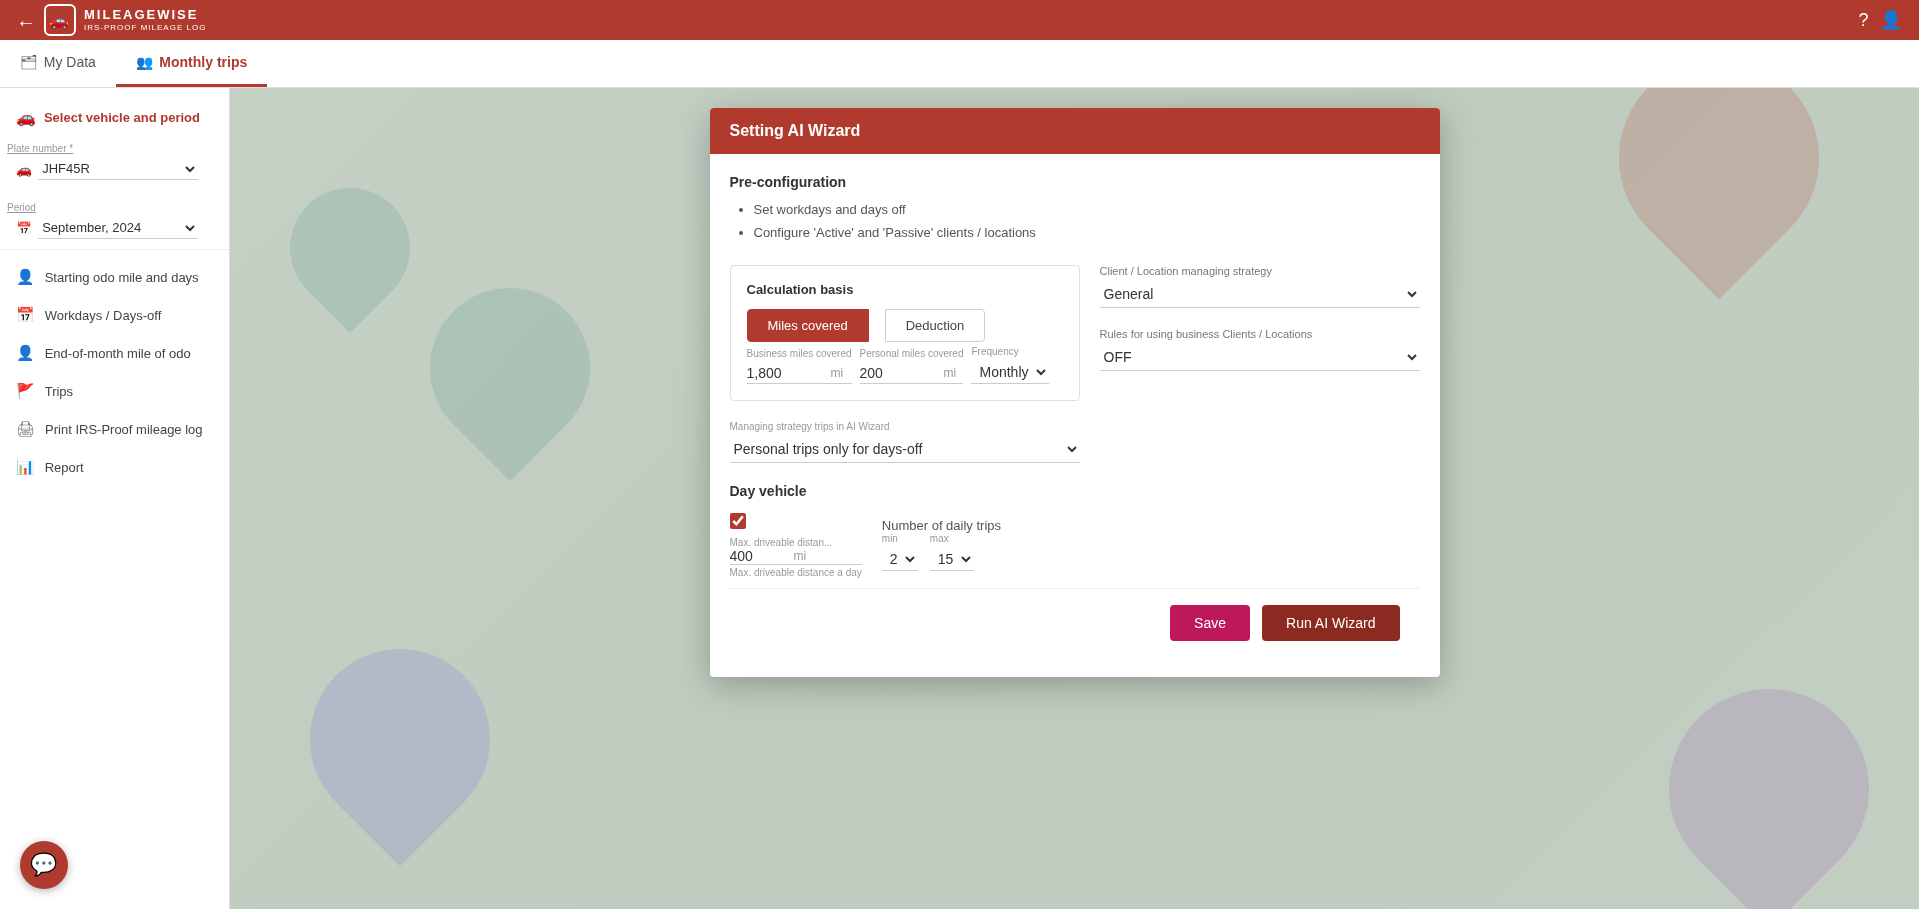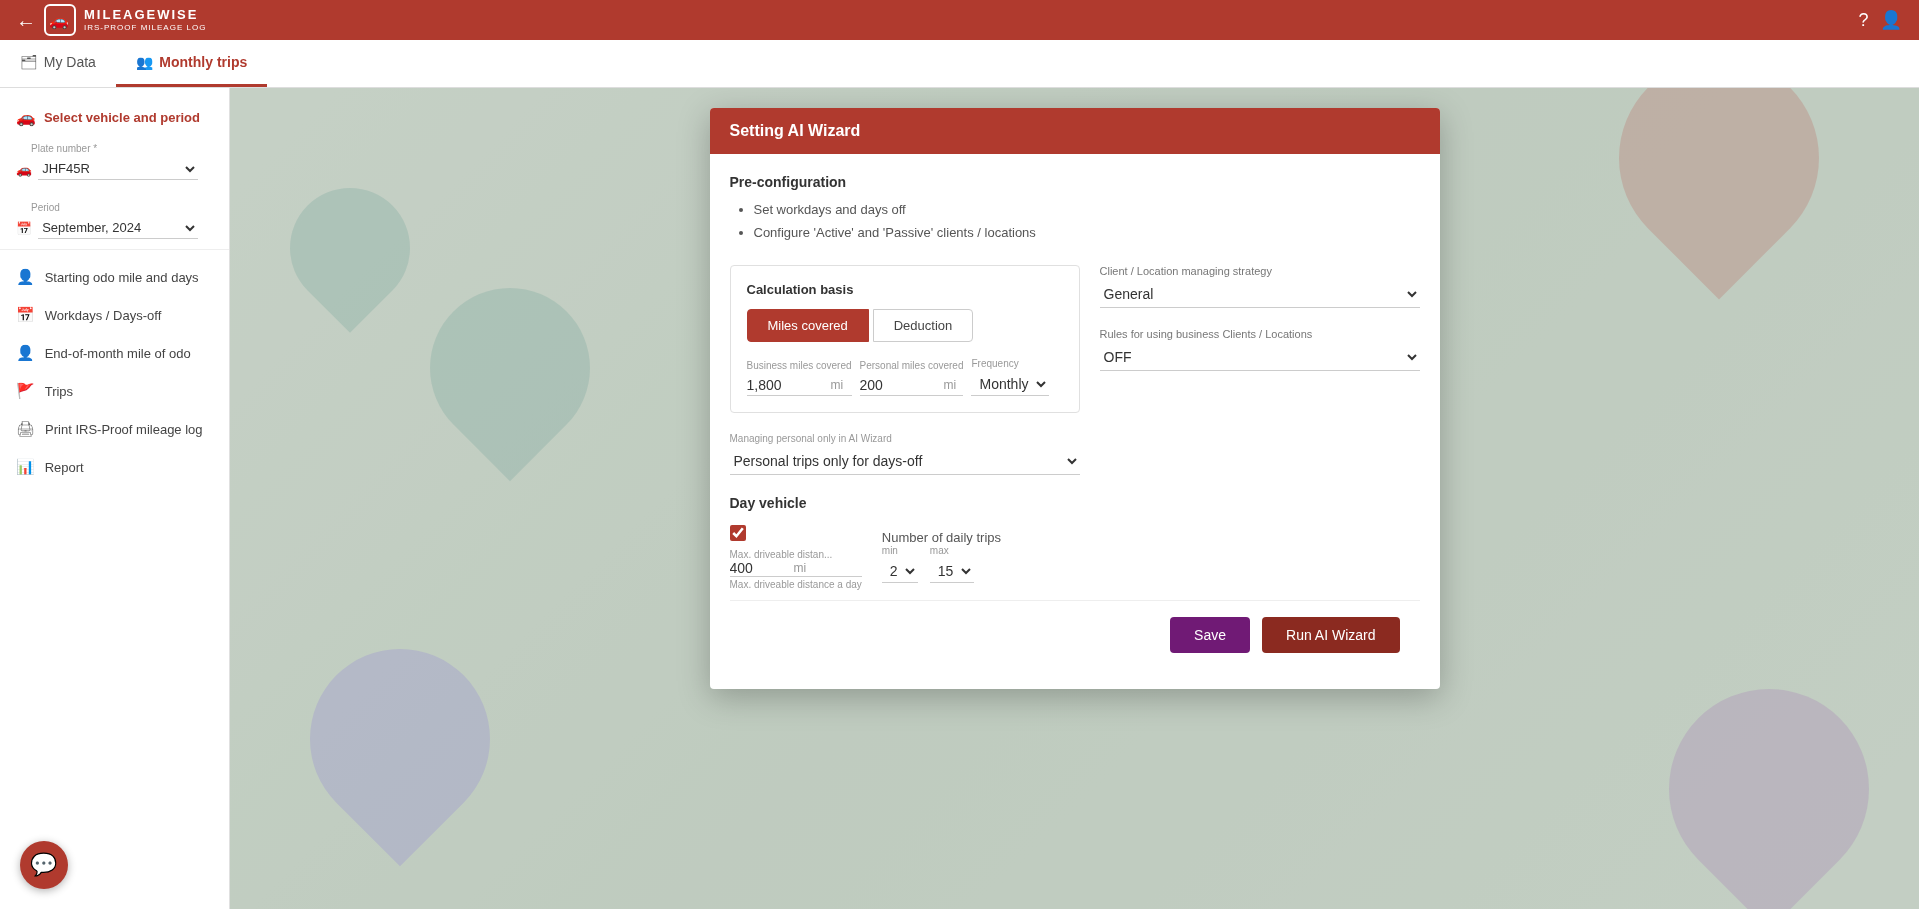--- a/index.html
+++ b/index.html
@@ -80,21 +80,22 @@
       display: flex;
       align-items: center;
       gap: 8px;
       cursor: pointer;
     }
     .sidebar-section.active { color: #b03a2e; }
     .sidebar-section-icon { font-size: 16px; }
     .sidebar-field-label {
       font-size: 10px;
       color: #999;
-      padding: 8px 16px 2px 31px;
+      padding: 8px 16px 2px 7px;
+      text-decoration: underline;
     }
     .sidebar-field-value {
       padding: 2px 16px;
       display: flex;
       align-items: center;
       gap: 6px;
       font-size: 13px;
       color: #333;
     }
     .sidebar-field-value select {
@@ -211,22 +212,22 @@
       margin-bottom: 20px;
     }
     .calc-basis-title {
       font-size: 13px;
       font-weight: 600;
       color: #333;
       margin-bottom: 12px;
     }
     .calc-basis-tabs {
       display: flex;
-      gap: 4px;
-      margin-bottom: 16px;
+      gap: 16px;
+      margin-bottom: 4px;
     }
     .calc-tab {
       padding: 8px 20px;
       border: 1px solid #ccc;
       cursor: pointer;
       font-size: 13px;
       background: white;
       color: #444;
     }
     .calc-tab:first-child { border-radius: 4px 0 0 4px; }
@@ -410,21 +411,21 @@
     
     .dialog-footer {
       display: flex;
       justify-content: flex-end;
       gap: 12px;
       padding: 16px 20px;
       border-top: 1px solid #eee;
       margin-top: 10px;
     }
     .btn-save {
-      background: #701a75;
+      background: #be185d;
       color: white;
       border: none;
       padding: 10px 24px;
       border-radius: 4px;
       cursor: pointer;
       font-size: 14px;
       font-weight: 500;
     }
     .btn-run {
       background: #8b2a20;
@@ -603,21 +604,21 @@
                         <option>Monthly</option>
                         <option>Weekly</option>
                         <option>Daily</option>
                       </select>
                     </div>
                   </div>
                 </div>
               </div>
 
               <div style="margin-top: 8px;">
-                <div class="managing-label">Managing personal only in AI Wizard</div>
+                <div class="managing-label">Managing strategy trips in AI Wizard</div>
                 <div class="managing-select-wrapper">
                   <select class="managing-select">
                     <option>Personal trips only for days-off</option>
                     <option>Allow personal trips any day</option>
                     <option>No personal trips</option>
                   </select>
                 </div>
               </div>
 
             </div>

